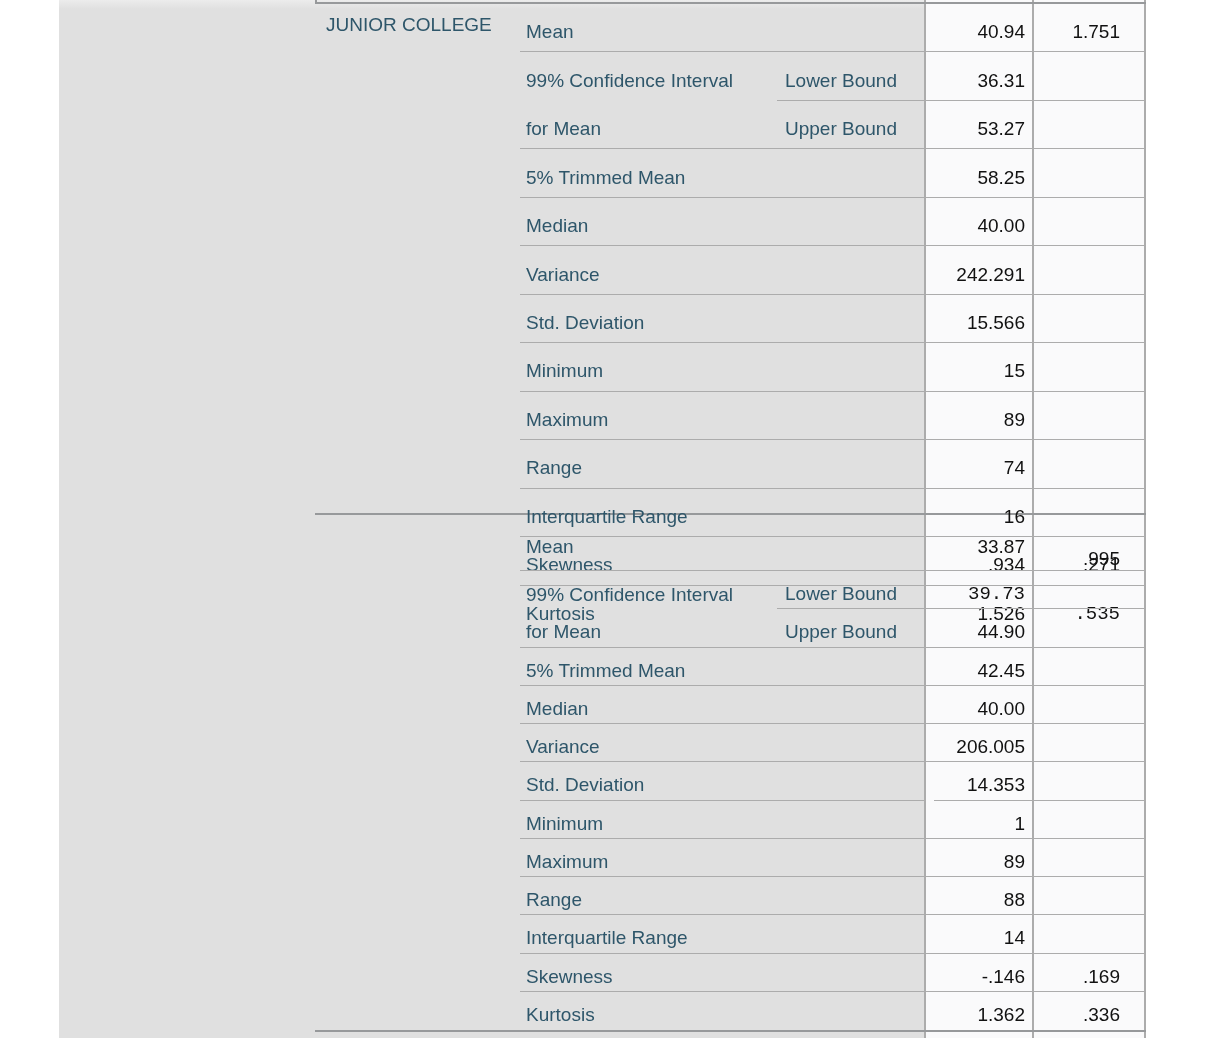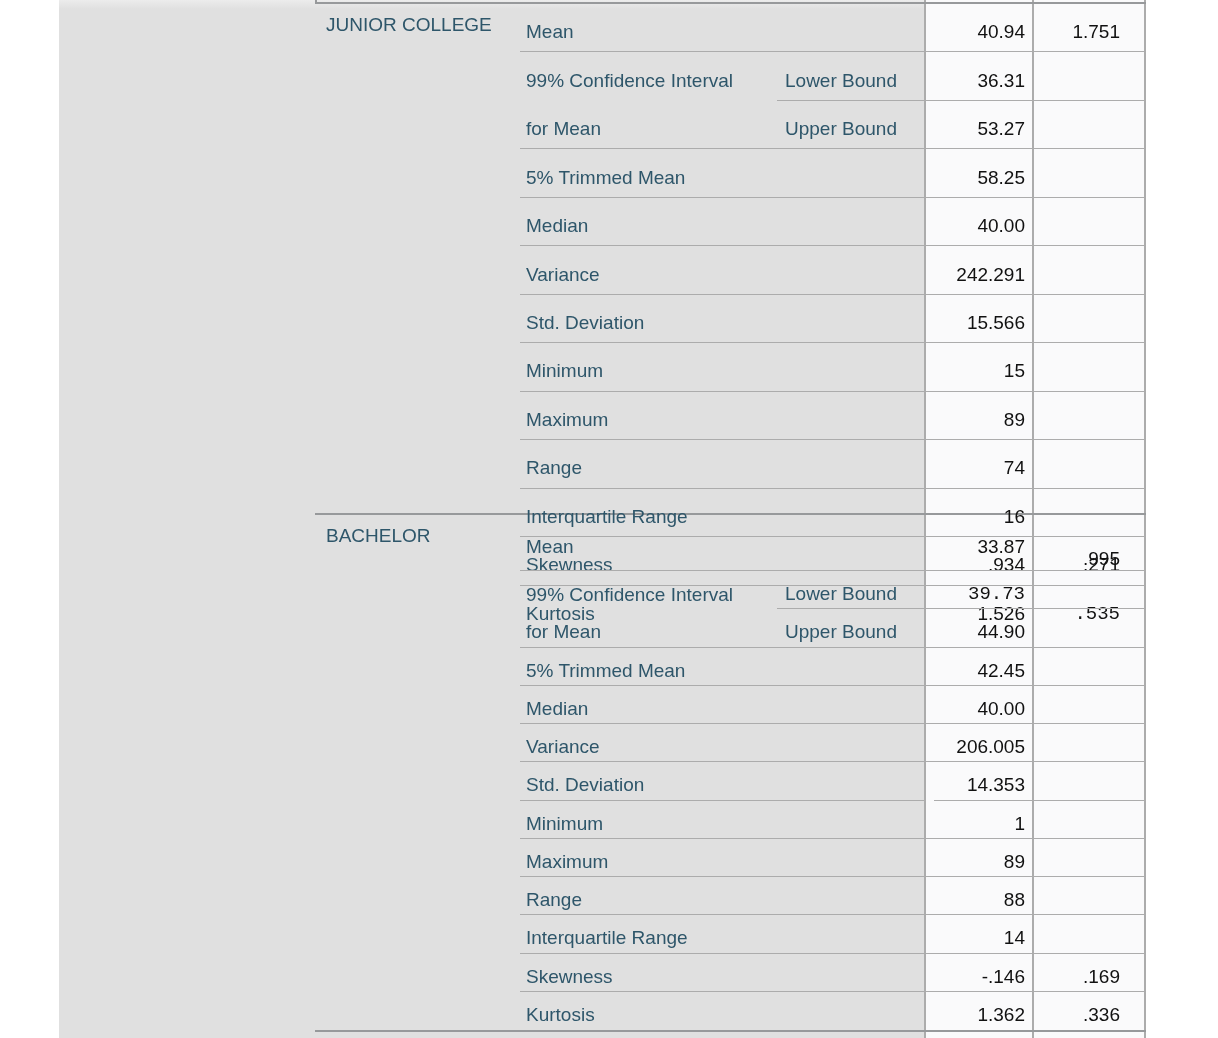--- a/index.html
+++ b/index.html
@@ -129,21 +129,20 @@
       <div class="cell cell-stat" style="grid-row: 12;">Skewness</div>
       <div class="cell cell-bound" style="grid-row: 12;"></div>
       <div class="cell cell-sv" style="grid-row: 12;">.934</div>
       <div class="cell cell-se" style="grid-row: 12;">.271</div>
       <div class="cell cell-stat no-border" style="grid-row: 13;">Kurtosis</div>
       <div class="cell cell-bound no-border" style="grid-row: 13;"></div>
       <div class="cell cell-sv no-border" style="grid-row: 13;">1.526</div>
       <div class="cell cell-se no-border" style="grid-row: 13; font-family: Liberation Mono, monospace;">.535</div>
     </div>
     <div class="section section-2">
-      <div class="cell cell-group">BACHELOR</div>
       <div class="cell cell-stat" style="grid-row: 1;">Mean</div>
       <div class="cell cell-bound" style="grid-row: 1;"></div>
       <div class="cell cell-sv" style="grid-row: 1;">33.87</div>
       <div class="cell cell-se" style="grid-row: 1; margin-top: 24px;">.995</div>
       <div class="cell cell-stat no-border" style="grid-row: 2;">99% Confidence Interval</div>
       <div class="cell cell-bound" style="grid-row: 2;">Lower Bound</div>
       <div class="cell cell-sv" style="grid-row: 2; font-family: Liberation Mono, monospace;">39.73</div>
       <div class="cell cell-se" style="grid-row: 2;"></div>
       <div class="cell cell-stat" style="grid-row: 3;">for Mean</div>
       <div class="cell cell-bound" style="grid-row: 3;">Upper Bound</div>

